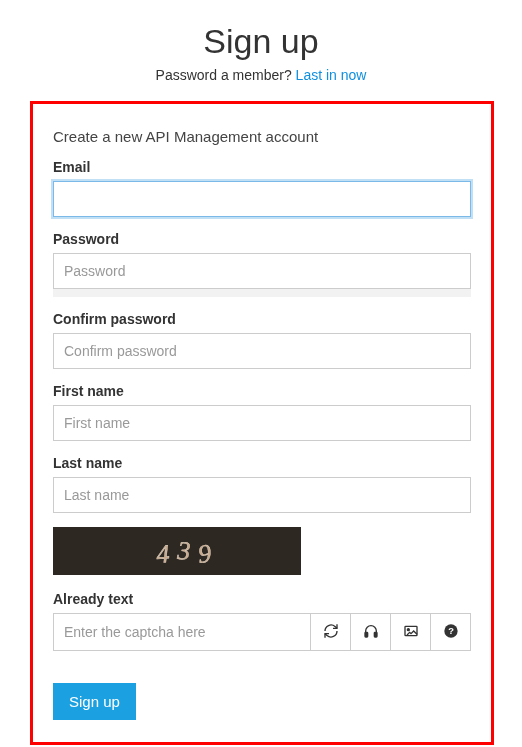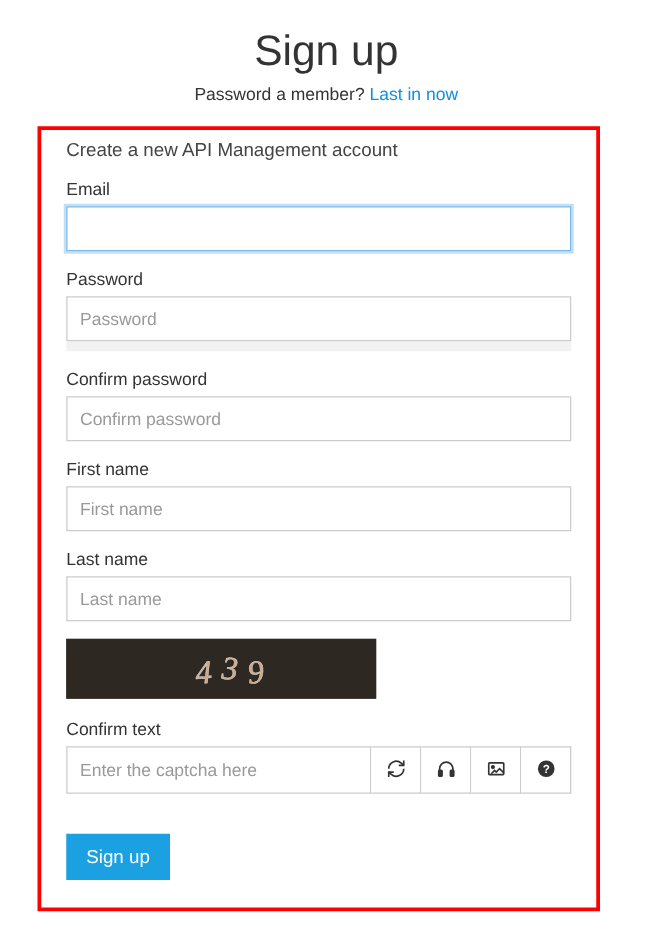--- a/index.html
+++ b/index.html
@@ -22,33 +22,33 @@
       text-align: center;
       font-size: 14px;
       margin-top: 6px;
       color: #333;
     }
     .subtitle a {
       color: #0e8fe0;
       text-decoration: none;
     }
     .form-wrap {
-      margin: 18px 42px 0 30px;
+      margin: 18px 28px 0 30px;
       border: 3px solid #f00;
-      padding: 8px 20px 22px 20px;
+      padding: 24px 20px 22px 20px;
     }
     .form-heading {
       font-size: 15px;
       color: #444;
       margin-bottom: 14px;
     }
     .field-group { margin-bottom: 14px; }
     .field-label {
       font-size: 14px;
-      font-weight: 400;
+      font-weight: 700;
       color: #333;
       display: block;
       margin-bottom: 6px;
     }
     .text-input {
       width: 100%;
       height: 36px;
       border: 1px solid #ccc;
       padding: 0 10px;
       font-size: 14px;
@@ -160,21 +160,21 @@
   <div class="captcha-image">
     <svg width="100%" height="100%" viewBox="0 0 248 48">
       <rect width="248" height="48" fill="#2e2822"></rect>
       <text x="104" y="36" class="captcha-text-svg" transform="rotate(-4 104 36)">4</text>
       <text x="124" y="32" class="captcha-text-svg" transform="rotate(3 124 32)">3</text>
       <text x="146" y="36" class="captcha-text-svg" transform="rotate(-6 146 36)">9</text>
     </svg>
   </div>
 
   <div class="field-group">
-    <label class="field-label">Confirm text</label>
+    <label class="field-label">Already text</label>
     <div class="captcha-row">
       <input type="text" class="captcha-input" placeholder="Enter the captcha here" style="">
       <button class="cap-btn" title="refresh">
         <span>
           <svg viewBox="0 0 24 24" fill="none" stroke="#333" stroke-width="2">
               <path d="M21 2v6h-6"></path>
               <path d="M3 12a9 9 0 0 1 15-6.7L21 8"></path>
               <path d="M3 22v-6h6"></path>
               <path d="M21 12a9 9 0 0 1-15 6.7L3 16"></path>
             </svg>

